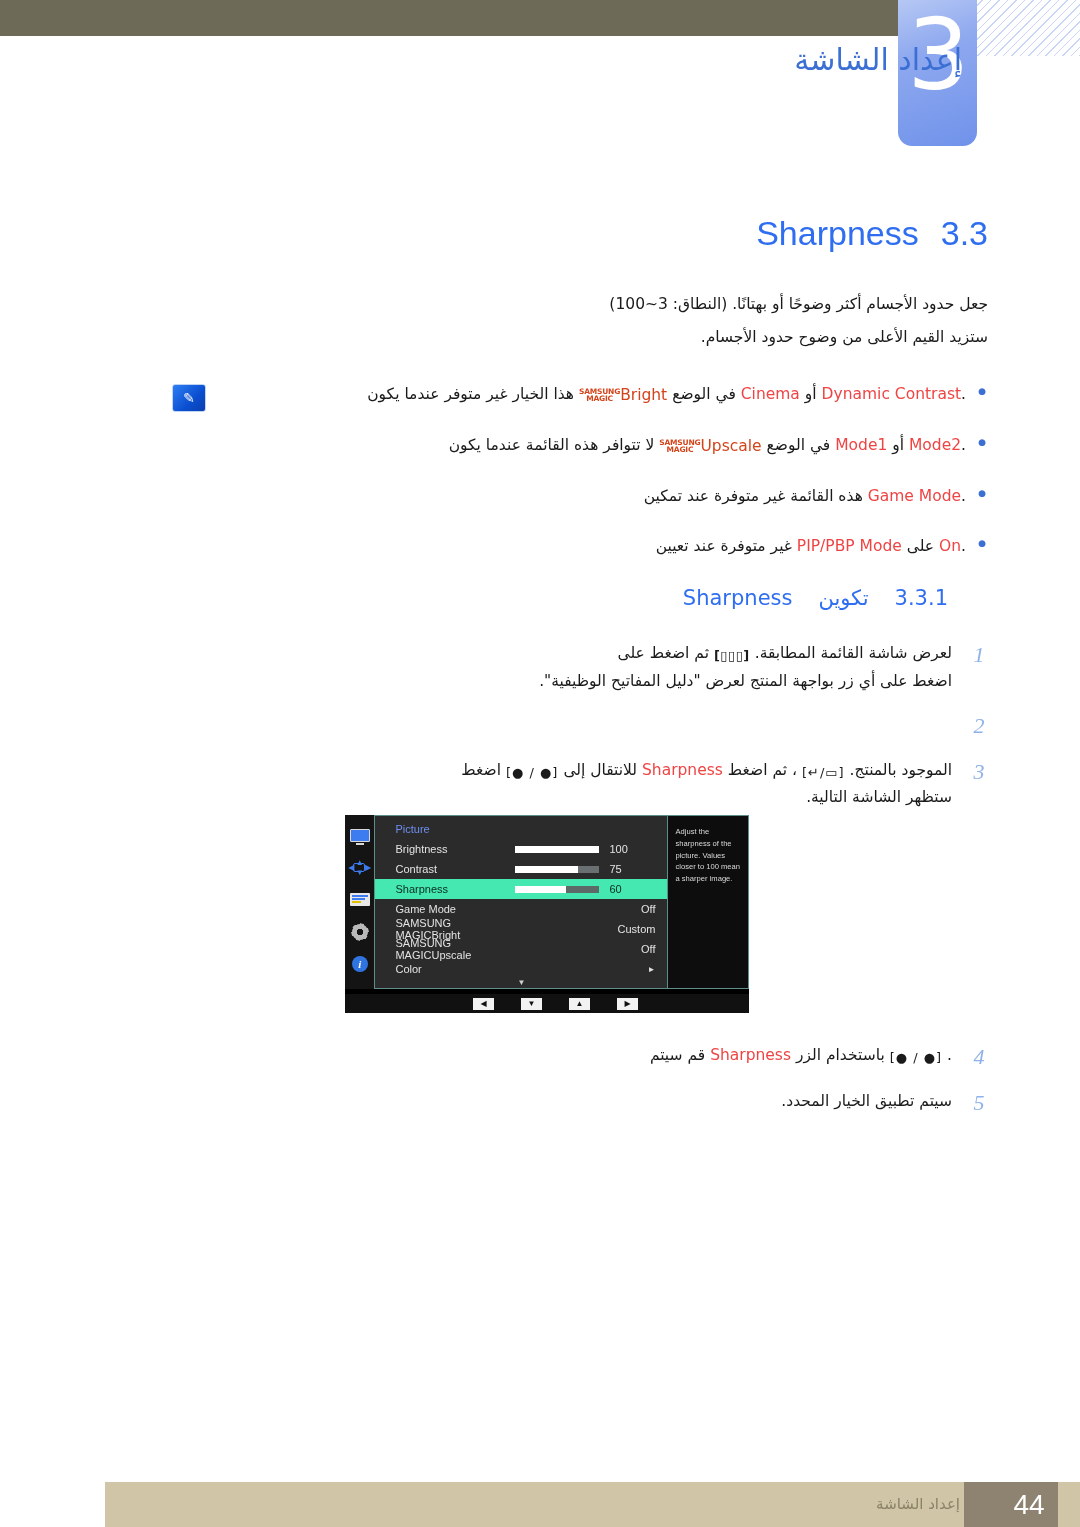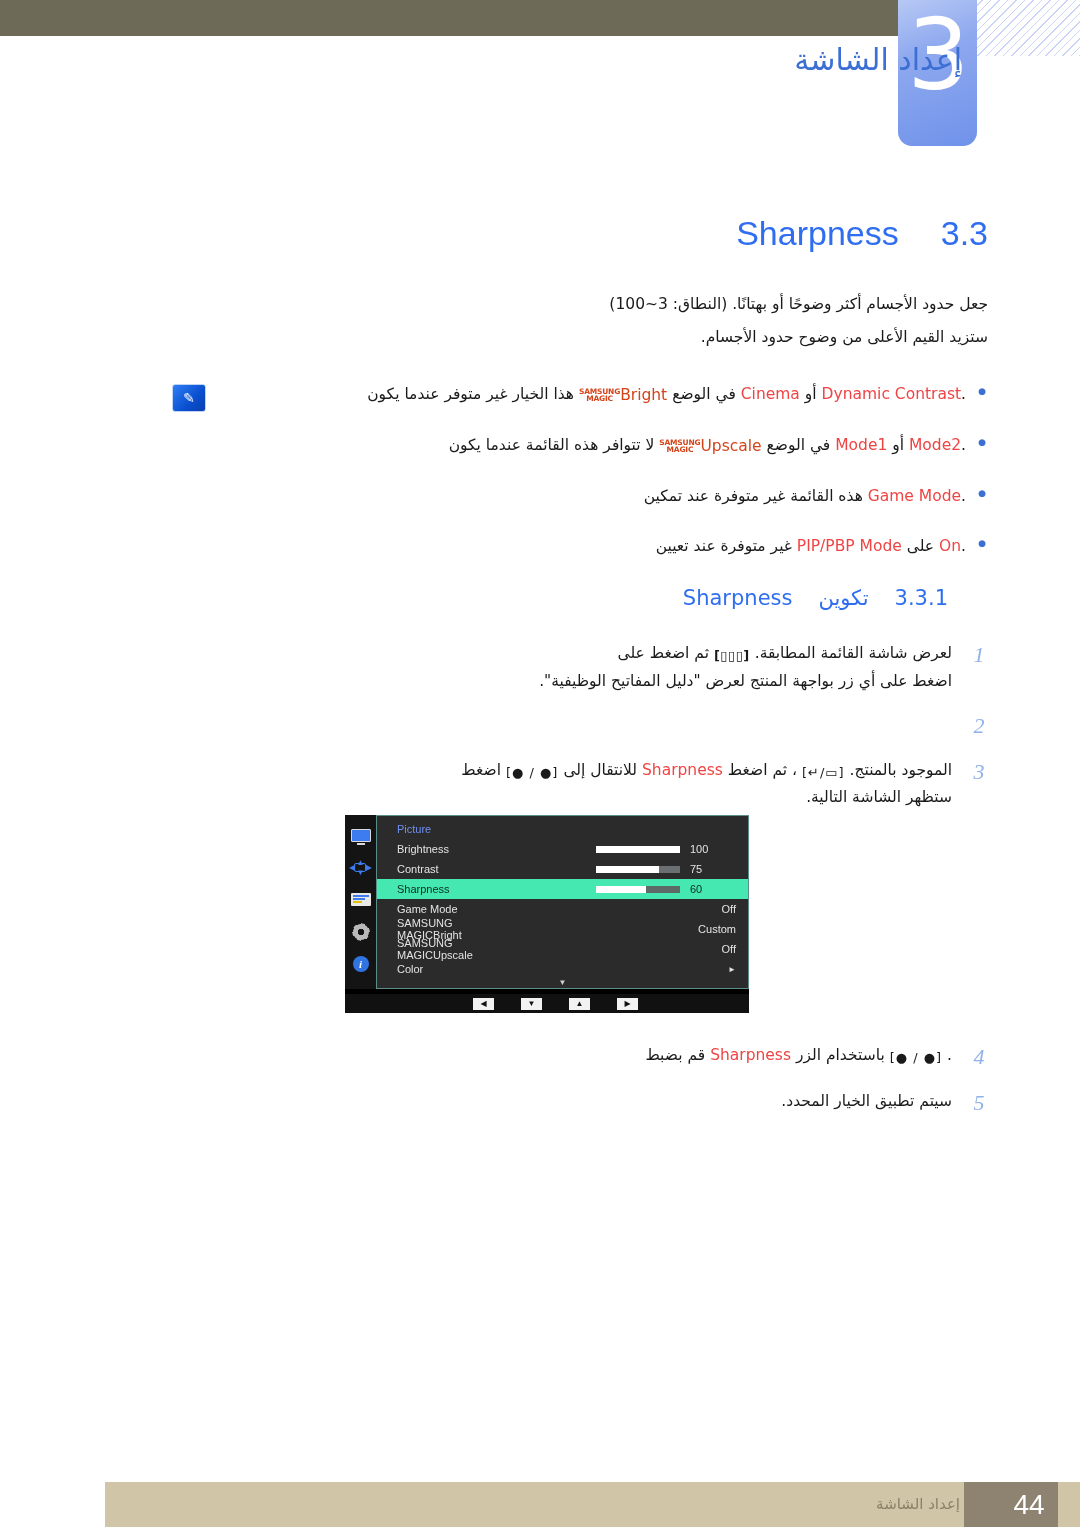--- a/index.html
+++ b/index.html
@@ -39,21 +39,21 @@
     white-space:nowrap;
   }
 
   
   .sec-heading{
     position:absolute;right:92px;top:214px;
     display:flex;align-items:baseline;gap:22px;
     color:#2f6ef0;font-size:34px;
     white-space:nowrap;
   }
-  .sec-num{font-size:34px;margin-left:20px;}
+  .sec-num{font-size:34px;}
   .sec-title{font-size:34px;}
 
   
   .intro{
     position:absolute;right:92px;top:288px;width:710px;
     text-align:right;font-size:15.5px;color:#1a1a1a;
     font-family:"DejaVu Sans",sans-serif;line-height:2.1;
   }
 
   
@@ -425,40 +425,41 @@
       </div>
 
       <div class="osd-row">
         <span class="osd-label">Color</span>
         <span class="osd-arrow">►</span>
       </div>
 
       <div class="osd-caret">▼</div>
     </div>
 
+    <div class="osd-help">Adjust the sharpness of the picture. Values closer to 100 mean a sharper image.</div>
   </div>
 
   <div class="osd-btnbar">
     <div class="osd-btn">◀</div>
     <div class="osd-btn">▼</div>
     <div class="osd-btn">▲</div>
     <div class="osd-btn">▶</div>
   </div>
 </div>
 
 <div class="steps steps-bottom">
 
   <div class="step">
     <div class="step-num">4</div>
     <div class="step-body">
       <span>.</span>
       <span class="keyicon">[● / ●]</span>
       <span>باستخدام الزر</span>
       <span class="en">Sharpness</span>
-      <span>قم بضبط</span>
+      <span>قم سيتم</span>
     </div>
   </div>
 
   <div class="step">
     <div class="step-num">5</div>
     <div class="step-body">سيتم تطبيق الخيار المحدد.</div>
   </div>
 
 </div>
 

